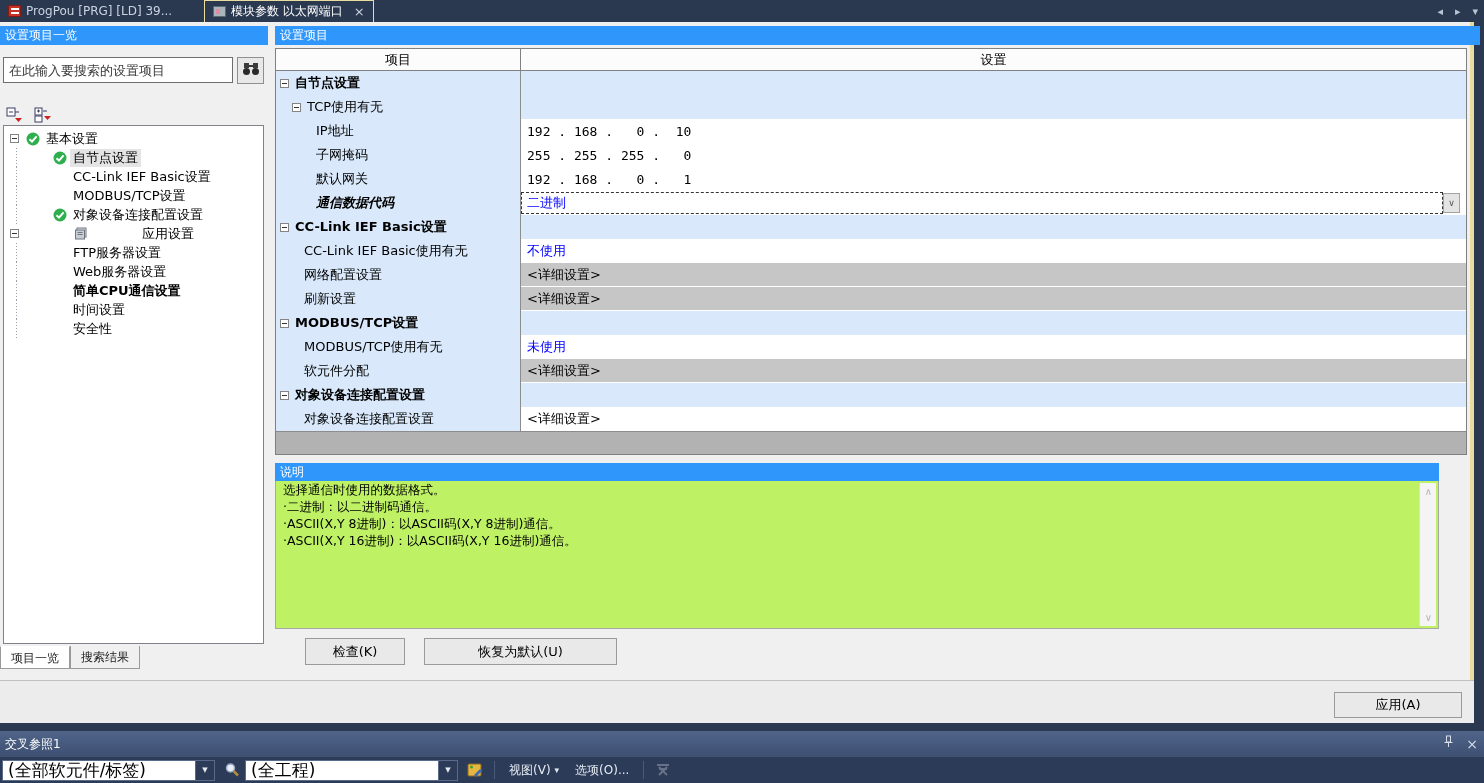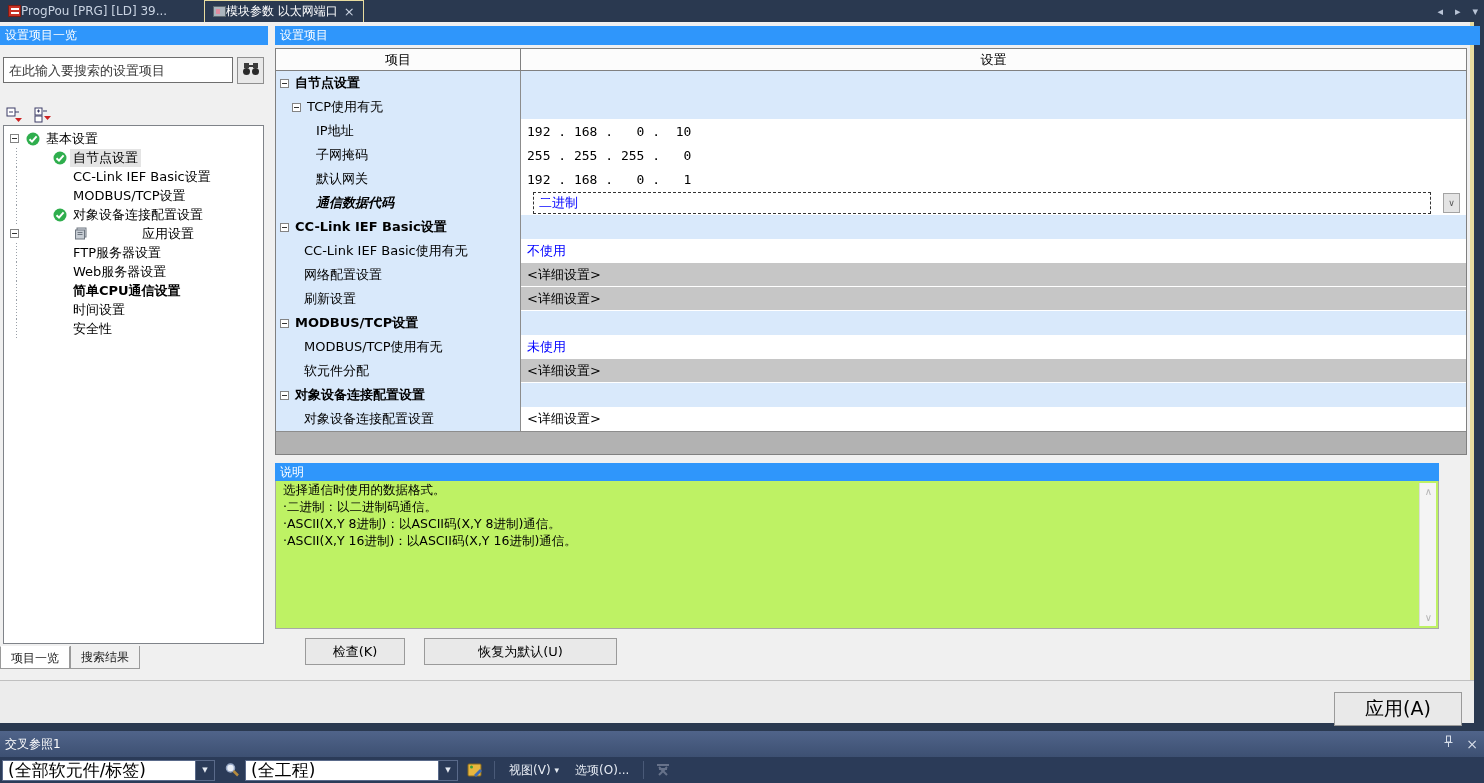--- a/index.html
+++ b/index.html
@@ -2,21 +2,21 @@
 <html><head>
 <meta charset="utf-8">
 <style>
   html,body{margin:0;padding:0;background:#1d2940;}
   *{box-sizing:border-box;}
   .screen{position:relative;width:1484px;height:783px;background:#2a3950;
           font-family:"DejaVu Sans",sans-serif;font-size:12px;color:#000;overflow:hidden;}
 
   
   .tabbar{position:absolute;left:0;top:0;width:100%;height:22px;background:#2a3950;display:flex;}
-  .tab{display:flex;align-items:center;padding:0 8px;height:22px;color:#c9d3e2;cursor:default;}
+  .tab{display:flex;align-items:center;gap:5px;padding:0 8px;height:22px;color:#c9d3e2;cursor:default;}
   .tab.inactive{width:196px;}
   .tab.active{margin-left:8px;border:1px solid #e8dc9f;border-bottom:none;color:#fff;background:#2a3950;}
   .tab-icon-red{width:13px;height:12px;background:#c83226;border:1px solid #7e1d15;position:relative;flex:none;}
   .tab-icon-red::after{content:"";position:absolute;left:2px;top:2px;width:8px;height:2px;background:#fff;box-shadow:0 4px 0 #fff;}
   .tab-icon-mod{width:13px;height:11px;position:relative;flex:none;background:#aab4bd;border:1px solid #5c6870;}
   .tab-icon-mod::after{content:"";position:absolute;left:2px;top:2px;width:4px;height:5px;background:#e08ca0;}
   .tab-close{margin-left:6px;color:#cbd4e2;font-size:13px;line-height:13px;}
   .tab-nav{position:absolute;right:6px;top:0;height:22px;display:flex;align-items:center;gap:12px;color:#b9c4d6;font-size:11px;}
 
   
@@ -64,21 +64,21 @@
   .s-group .tc-l,.s-subgroup .tc-l{font-weight:bold;}
   .s-subgroup .tc-l{font-weight:normal;}
   .s-group .tc-r,.s-subgroup .tc-r{background:#d9e9fb;}
   .s-mono .tc-r,.s-blue .tc-r,.s-combo .tc-r,.s-detail-white .tc-r{background:#fff;}
   .s-detail-gray .tc-r{background:#c6c6c6;border-bottom:1px solid #fff;}
   .tl.emph{font-weight:bold;font-style:italic;}
   .tv{padding-left:6px;}
   .s-mono .tv{font-family:"DejaVu Sans Mono",monospace;white-space:pre;}
   .s-blue .tv{color:#0000ff;}
   .s-combo .tc-r{padding-right:6px;}
-  .combo-box{flex:1;height:22px;margin:1px 12px;border:1px dashed #333;display:flex;align-items:center;padding-left:5px;}
+  .combo-box{flex:1;height:22px;margin:1px 0;border:1px dashed #333;display:flex;align-items:center;padding-left:5px;}
   .combo-text{color:#0000ff;}
   .combo-btn{width:17px;height:20px;background:#e4e4e4;border:1px solid #a3a3a3;display:flex;
              align-items:center;justify-content:center;font-size:9px;color:#555;}
   .gray-band{height:23px;background:#b2b2b2;border-top:1px solid #8c8c8c;}
 
   .desc{position:absolute;left:0;top:441px;width:1164px;}
   .desc-header{position:relative;height:18px;background:#2f96fb;color:#fff;line-height:18px;padding-left:5px;}
   .desc-body{position:relative;height:148px;background:#bef264;border:1px solid #a8a8a8;border-top:none;
              padding:0 26px 0 7px;font-size:12.5px;line-height:17px;}
   .desc-line{display:block;white-space:nowrap;}
@@ -88,22 +88,22 @@
   .vs-up{top:0;} .vs-down{bottom:0;}
 
   .btn-row{position:absolute;left:0;top:616px;width:1192px;height:28px;}
   .std-btn{position:absolute;height:27px;background:#e9e9e9;border:1px solid #9a9a9a;
            font-family:"DejaVu Sans",sans-serif;font-size:13px;color:#000;}
   .btn-check{left:30px;width:100px;}
   .btn-restore{left:149px;width:193px;}
 
   
   .bottom-strip{position:absolute;left:0;top:658px;width:1474px;height:43px;background:#ececec;border-top:1px solid #c0c0c0;}
-  .btn-apply{position:absolute;right:12px;top:11px;width:128px;height:34px;background:#e9e9e9;
-             border:1px solid #9a9a9a;font-family:"DejaVu Sans",sans-serif;font-size:19px;}
+  .btn-apply{position:absolute;right:12px;top:11px;width:128px;height:26px;background:#e9e9e9;
+             border:1px solid #9a9a9a;font-family:"DejaVu Sans",sans-serif;font-size:13px;}
 
   
   .xref{position:absolute;left:0;top:731px;width:1484px;height:52px;}
   .xref-title{position:relative;height:26px;background:linear-gradient(#50648a,#3d5072);color:#fff;
               line-height:26px;padding-left:5px;font-size:12px;}
   .xref-btns{position:absolute;right:6px;top:0;height:26px;display:flex;align-items:center;gap:12px;color:#d7dee9;}
   .xref-close{font-size:14px;}
   .xref-toolbar{position:relative;height:26px;background:#2b3b58;display:flex;align-items:center;padding-left:2px;color:#e6ebf3;}
   .combo-dark{display:flex;height:21px;margin-right:4px;}
   .combo-dark .field{width:193px;background:#fff;color:#000;display:flex;align-items:center;padding-left:5px;

